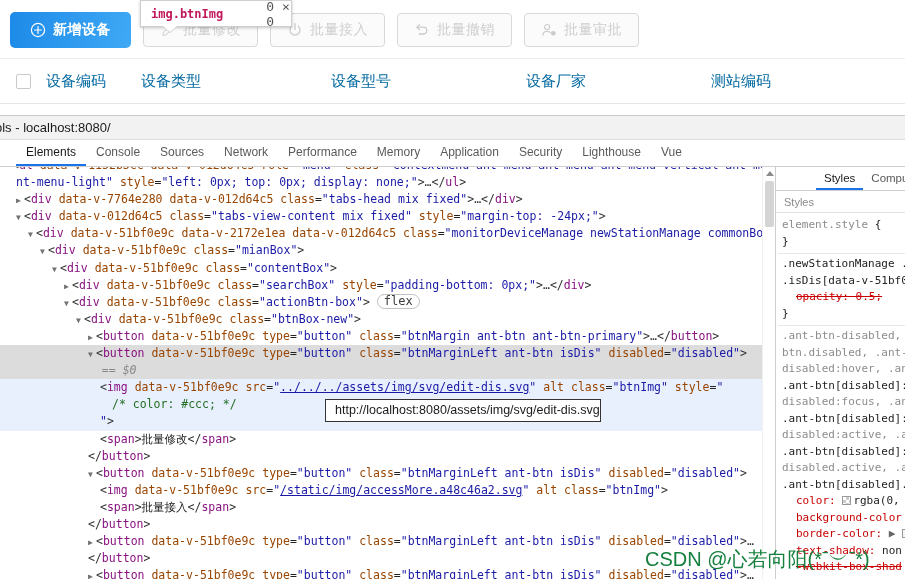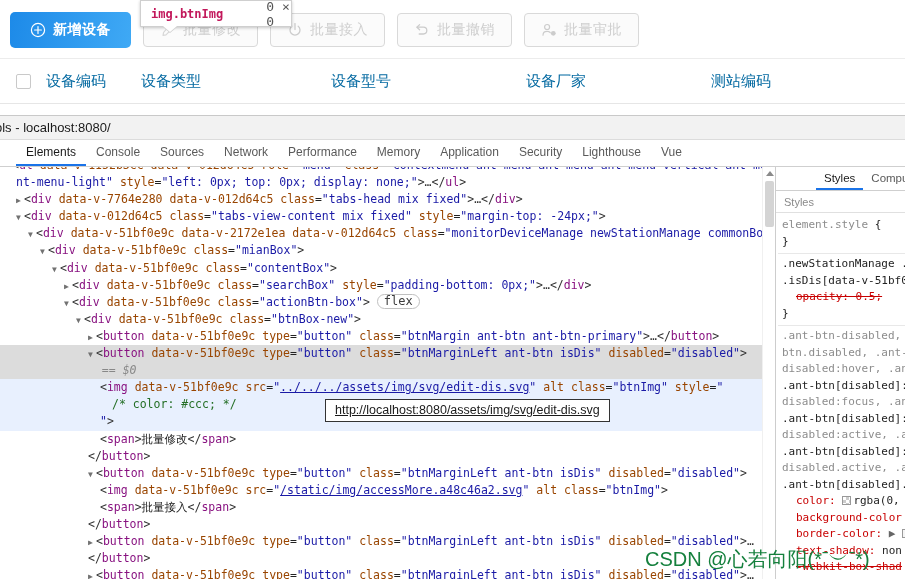--- a/index.html
+++ b/index.html
@@ -154,23 +154,23 @@
     font-family:"DejaVu Sans Mono", monospace; font-size:12px; z-index:50;justify-content:center;
   }
   .node-tip .el { color:#c2185b; font-weight:bold; }
   .node-tip .dim{ color:#555; font-size:13px;margin-left:35px; }
   .node-tip:after{
     content:""; position:absolute; left:22px; bottom:-6px; width:0;height:0;
     border-left:7px solid transparent;border-right:7px solid transparent;
     border-top:6px solid #fff; filter: drop-shadow(0 1px 0 #cfcfcf);
   }
   .url-tip {
-    position:absolute; left:325px; top:399px; padding:3px 9px 4px 9px;
+    position:absolute; left:325px; top:399px; padding:3px 0 4px 9px;
     background:#fff; border:1px solid #333; font-size:12.5px; color:#1a1a1a;
-    font-family:"Liberation Sans", sans-serif; z-index:60; white-space:nowrap;text-decoration:underline;
+    font-family:"Liberation Sans", sans-serif; z-index:60; white-space:nowrap;
   }
   .watermark {
     position:absolute; left:645px; top:546px; font-size:20px; color:#15803d;
     font-family:"Liberation Sans", sans-serif; z-index:70; white-space:nowrap;
     pointer-events:none;
   }
 </style>
 </head>
 <body>
 

